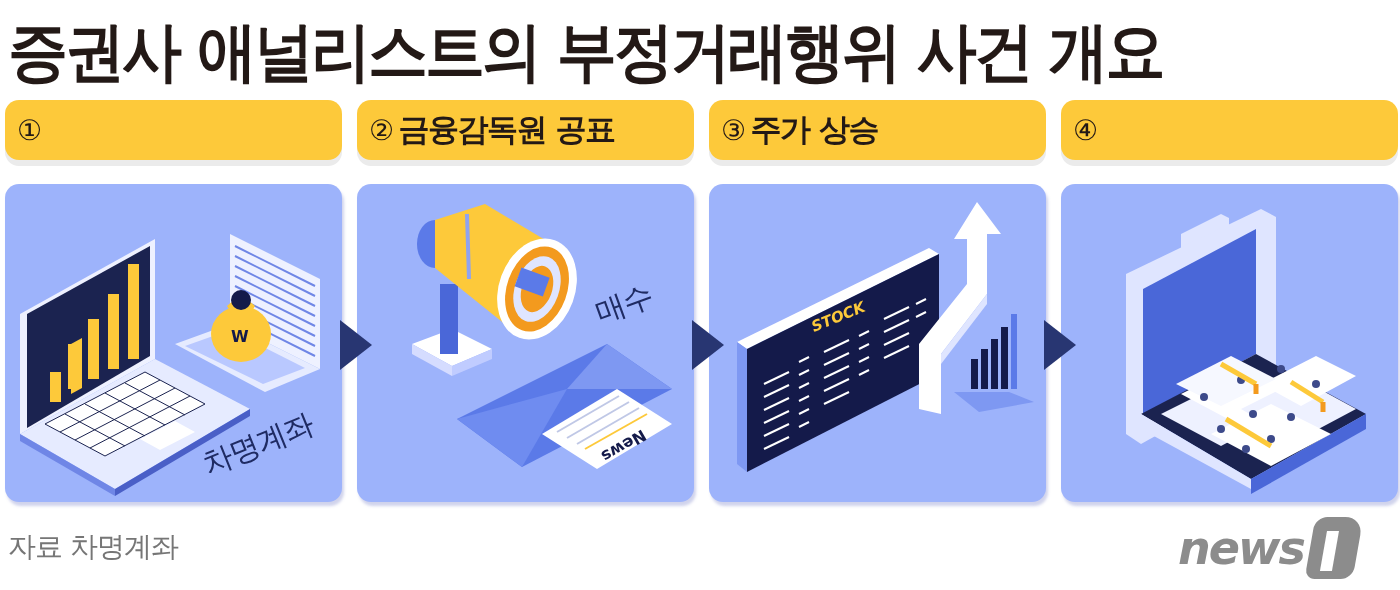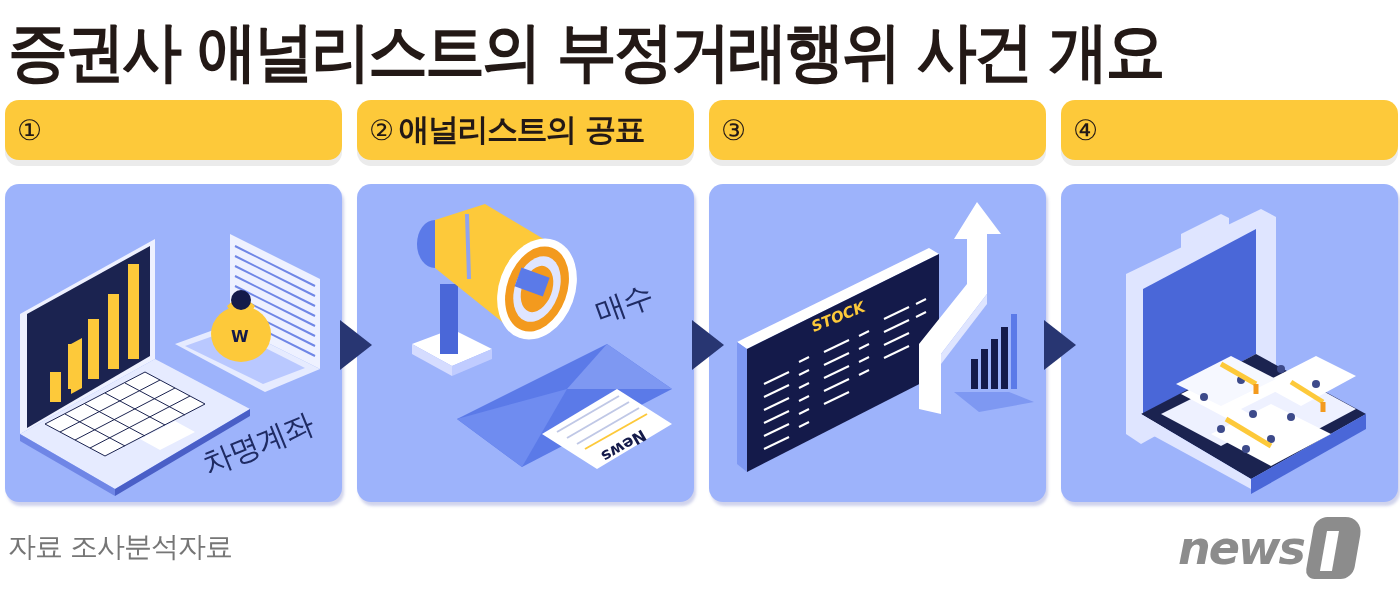--- a/index.html
+++ b/index.html
@@ -21,24 +21,25 @@
 </head>
 <body>
 
 <div class="title">증권사 애널리스트의 부정거래행위 사건 개요</div>
 
 <div class="banner" style="left:5px">
   <span class="num">①</span>
 </div>
 <div class="banner" style="left:357px">
   <span class="num">②</span>
-  <span>애널리스트의 공표</span>
+  <span>금융감독원 공표</span>
 </div>
 <div class="banner" style="left:709px">
   <span class="num">③</span>
+  <span>주가 상승</span>
 </div>
 <div class="banner" style="left:1061px">
   <span class="num">④</span>
 </div>
 
 <div class="card" style="left:5px">
   <svg width="337" height="318" viewBox="0 0 337 318">
 
     <polygon points="225,50 315,95 315,185 225,140" fill="#eef1ff"></polygon>
     <g stroke="#6f86e6" stroke-width="2">
@@ -209,17 +210,17 @@
       <line x1="195" y1="200" x2="195" y2="210"></line>
       <line x1="262" y1="218" x2="262" y2="228"></line>
     </g>
   </svg>
 </div>
 
 <div class="arrow" style="left:340px"></div>
 <div class="arrow" style="left:692px"></div>
 <div class="arrow" style="left:1044px"></div>
 
-<div class="footer-src">자료 조사분석자료</div>
+<div class="footer-src">자료 차명계좌</div>
 <div class="logo">
   <span class="txt">news</span>
   <span class="one"></span>
 </div>
 
 </body></html>

